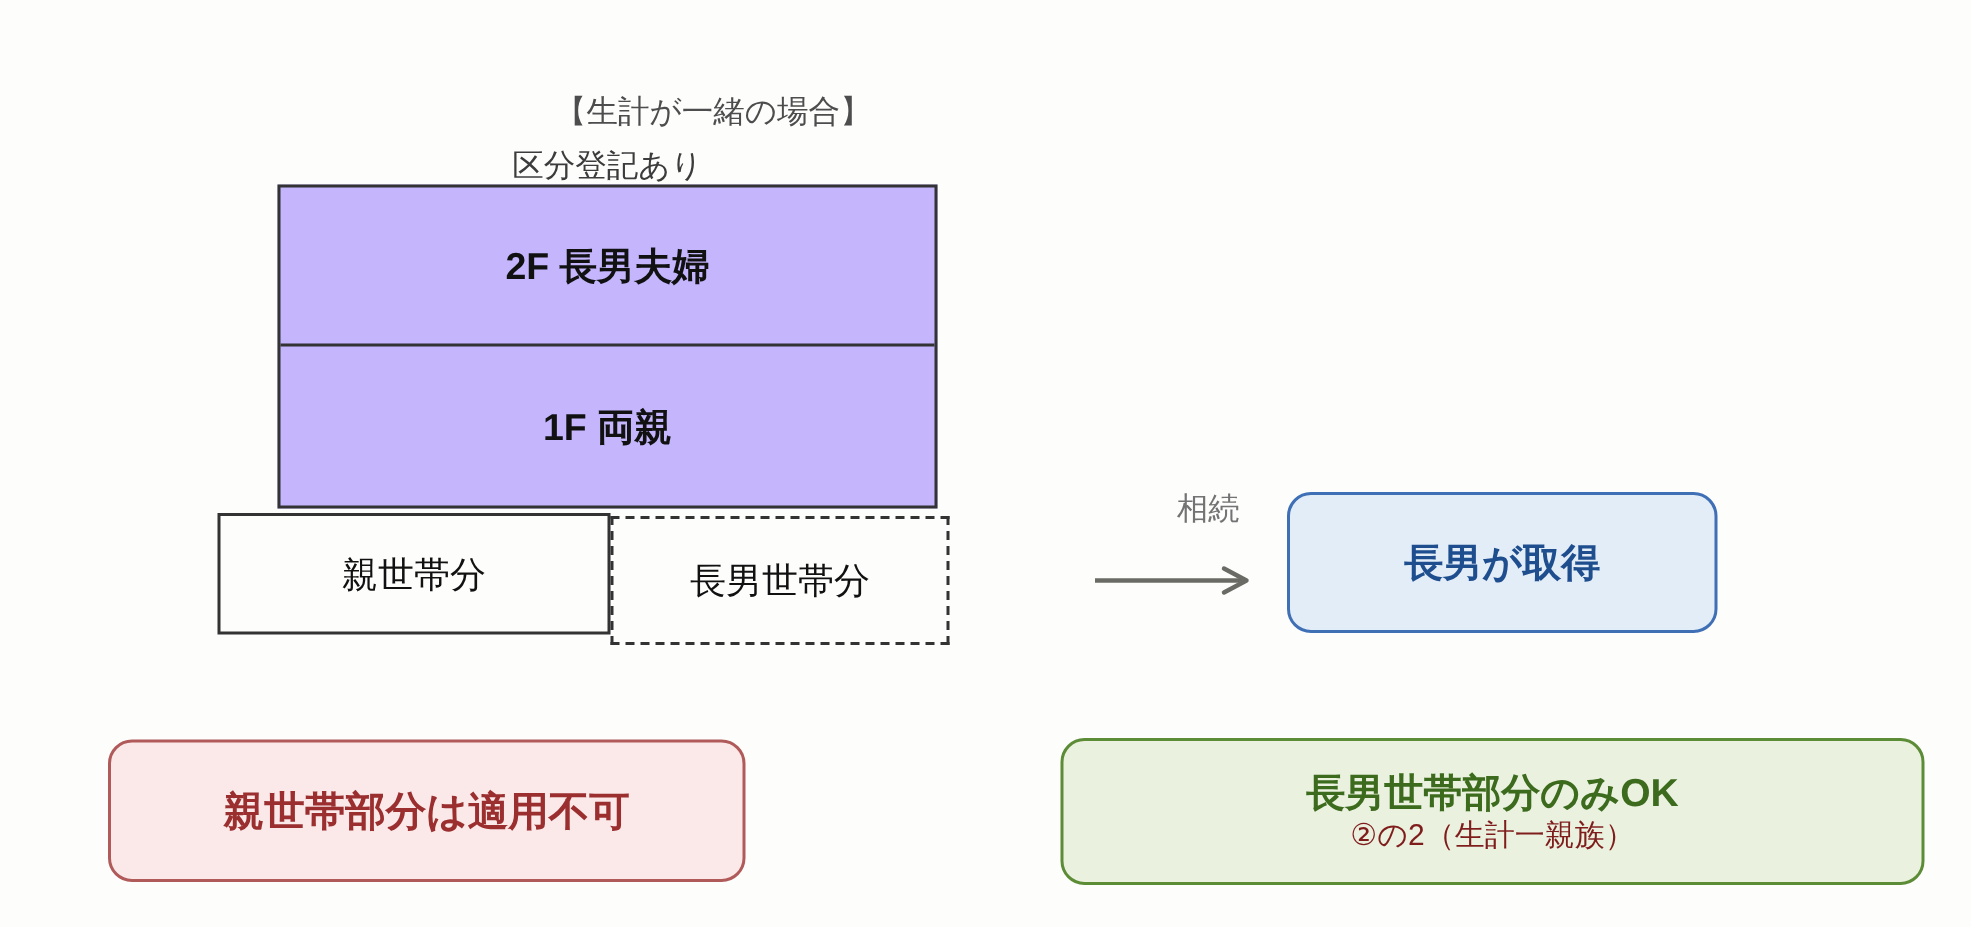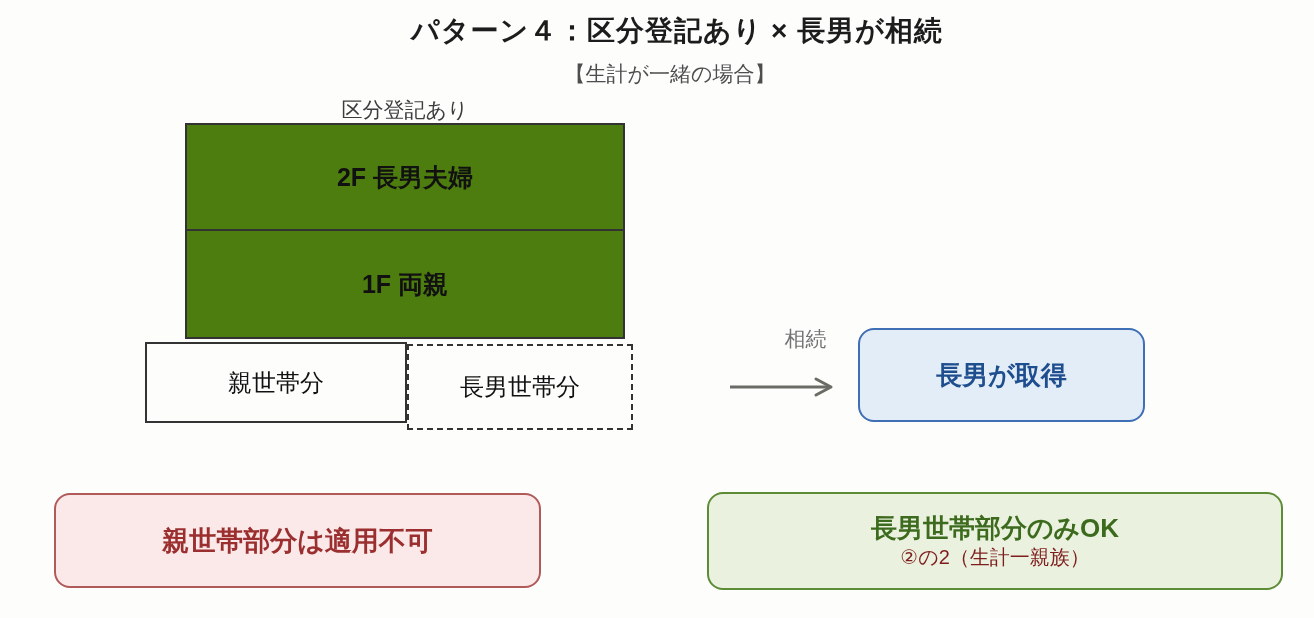--- a/index.html
+++ b/index.html
@@ -11,31 +11,31 @@
   }
   .canvas { position: relative; width: 1314px; height: 618px; }
 
   .title {
     position: absolute; left: 257px; top: 12px; width: 840px;
     text-align: center; font-size: 28px; font-weight: bold; color: #1c1c1c;
     letter-spacing: 1px;
   }
   .subtitle {
     position: absolute; left: 370px; top: 60px; width: 600px;
-    text-align: center; font-size: 21px; color: #4d4d4d;
+    font-size: 21px; color: #4d4d4d;
   }
 
   
   .building-label {
     position: absolute; left: 185px; top: 96px; width: 440px;
     text-align: center; font-size: 21px; color: #3c3c3c; z-index: 2;
   }
   .building {
     position: absolute; left: 185px; top: 123px; width: 440px; height: 216px;
-    border: 2px solid #333; box-sizing: border-box; background: #4d7c0f;
+    border: 2px solid #333; box-sizing: border-box; background: #c4b5fd;
   }
   .floor {
     height: 50%; display: flex; align-items: center; justify-content: center;
     font-size: 25px; font-weight: bold; color: #111; box-sizing: border-box;
   }
   .floor.upper { border-bottom: 2px solid #333; }
 
   
   .share-box {
     position: absolute; box-sizing: border-box;
@@ -62,37 +62,36 @@
   .round-box {
     position: absolute; box-sizing: border-box; border-radius: 16px;
     display: flex; flex-direction: column; align-items: center; justify-content: center;
   }
   .result-box {
     left: 858px; top: 328px; width: 287px; height: 94px;
     background: #e3edf8; border: 2px solid #3f6fb5;
     color: #1f4e8f; font-size: 26px; font-weight: bold;
   }
   .note-parent {
-    left: 54px; top: 493px; width: 487px; height: 95px;
+    left: 72px; top: 493px; width: 425px; height: 95px;
     background: #fbe9e9; border: 2px solid #b05a5a;
     color: #9b2f2f; font-size: 27px; font-weight: bold;
   }
   .note-son {
     left: 707px; top: 492px; width: 576px; height: 98px;
     background: #eaf2df; border: 2px solid #5d8c36;
   }
   .note-son .line1 { color: #3d6b1e; font-size: 26px; font-weight: bold; line-height: 1.25; }
   .note-son .line2 { color: #7f1d1d; font-size: 20px; line-height: 1.3; }
 </style>
 </head>
 <body>
 
 <div class="canvas">
 
-  <div class="title">パターン４：区分登記あり × 長男が相続</div>
   <div class="subtitle">【生計が一緒の場合】</div>
 
   <div class="building-label">区分登記あり</div>
 
   <div class="building">
     <div class="floor upper">2F 長男夫婦</div>
     <div class="floor">1F 両親</div>
   </div>
 
   <div class="share-box share-parent">親世帯分</div>

